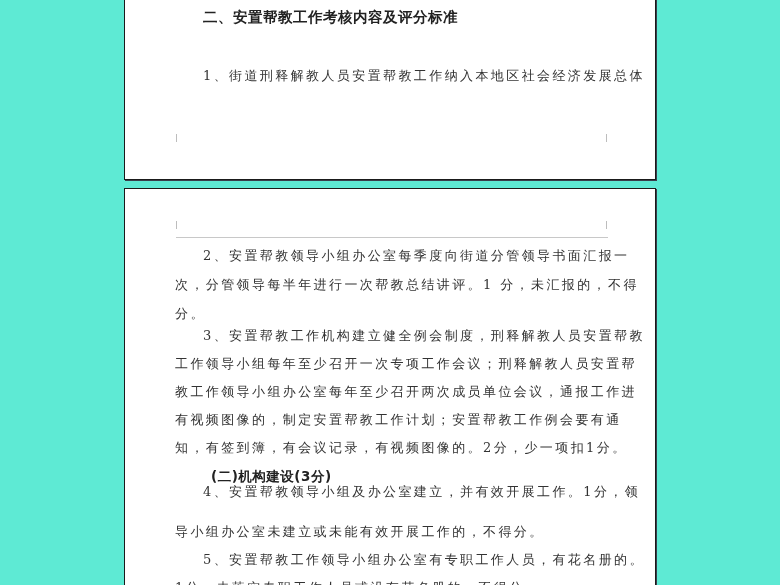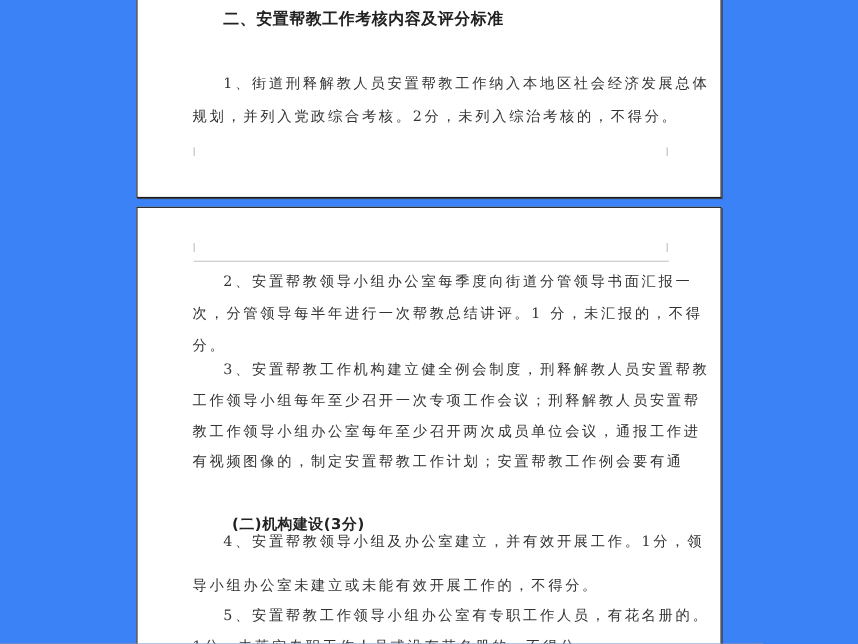--- a/index.html
+++ b/index.html
@@ -8,21 +8,21 @@
       width: 780px;
       height: 585px;
       overflow: hidden;
       background: #8f97ad;
       font-family: "DejaVu Serif", "Liberation Serif", serif;
     }
     .viewport {
       position: relative;
       width: 780px;
       height: 585px;
-      background: #3b82f6;
+      background: #5eead4;
     }
     .page {
       position: absolute;
       left: 124px;
       width: 532px;
       background: #ffffff;
       border: 1px solid #1a1a1a;
       box-shadow: 1px 1px 0 #3a3f4c;
       box-sizing: border-box;
     }
@@ -65,38 +65,38 @@
     }
   </style>
 </head>
 <body>
 
 <div class="viewport">
 
   <div class="page page1">
     <div class="line heading indent" style="top:9px;">二、安置帮教工作考核内容及评分标准</div>
     <div class="line indent" style="top:68px;">1、街道刑释解教人员安置帮教工作纳入本地区社会经济发展总体</div>
-    <div class="line" style="top:98px;">规划，并列入党政综合考核。2分，未列入综治考核的，不得分。</div>
     <div class="margin-mark" style="left:51px; top:135px;"></div>
     <div class="margin-mark" style="left:481px; top:135px;"></div>
   </div>
 
   <div class="page page2">
     <div class="margin-mark" style="left:51px; top:32px;"></div>
     <div class="margin-mark" style="left:481px; top:32px;"></div>
     <div class="rule" style="top:48px;"></div>
 
     <div class="line indent" style="top:58px;">2、安置帮教领导小组办公室每季度向街道分管领导书面汇报一</div>
     <div class="line" style="top:87px;">次，分管领导每半年进行一次帮教总结讲评。1 分，未汇报的，不得</div>
     <div class="line" style="top:116px;">分。</div>
 
     <div class="line indent" style="top:138px;">3、安置帮教工作机构建立健全例会制度，刑释解教人员安置帮教</div>
     <div class="line" style="top:194px;">教工作领导小组办公室每年至少召开两次成员单位会议，通报工作进</div>
     <div class="line" style="top:166px;">工作领导小组每年至少召开一次专项工作会议；刑释解教人员安置帮</div>
     <div class="line" style="top:222px;">有视频图像的，制定安置帮教工作计划；安置帮教工作例会要有通</div>
+    <div class="line" style="top:250px;">知，有签到簿，有会议记录，有视频图像的。2分，少一项扣1分。</div>
 
     <div class="line heading indent" style="top:279px; left:86px; font-size:13.5px;">(二)机构建设(3分)</div>
 
     <div class="line indent" style="top:294px;">4、安置帮教领导小组及办公室建立，并有效开展工作。1分，领</div>
     <div class="line" style="top:334px;">导小组办公室未建立或未能有效开展工作的，不得分。</div>
 
     <div class="line indent" style="top:362px;">5、安置帮教工作领导小组办公室有专职工作人员，有花名册的。</div>
     <div class="line" style="top:390px;">1分，未落实专职工作人员或没有花名册的，不得分。</div>
   </div>
 

